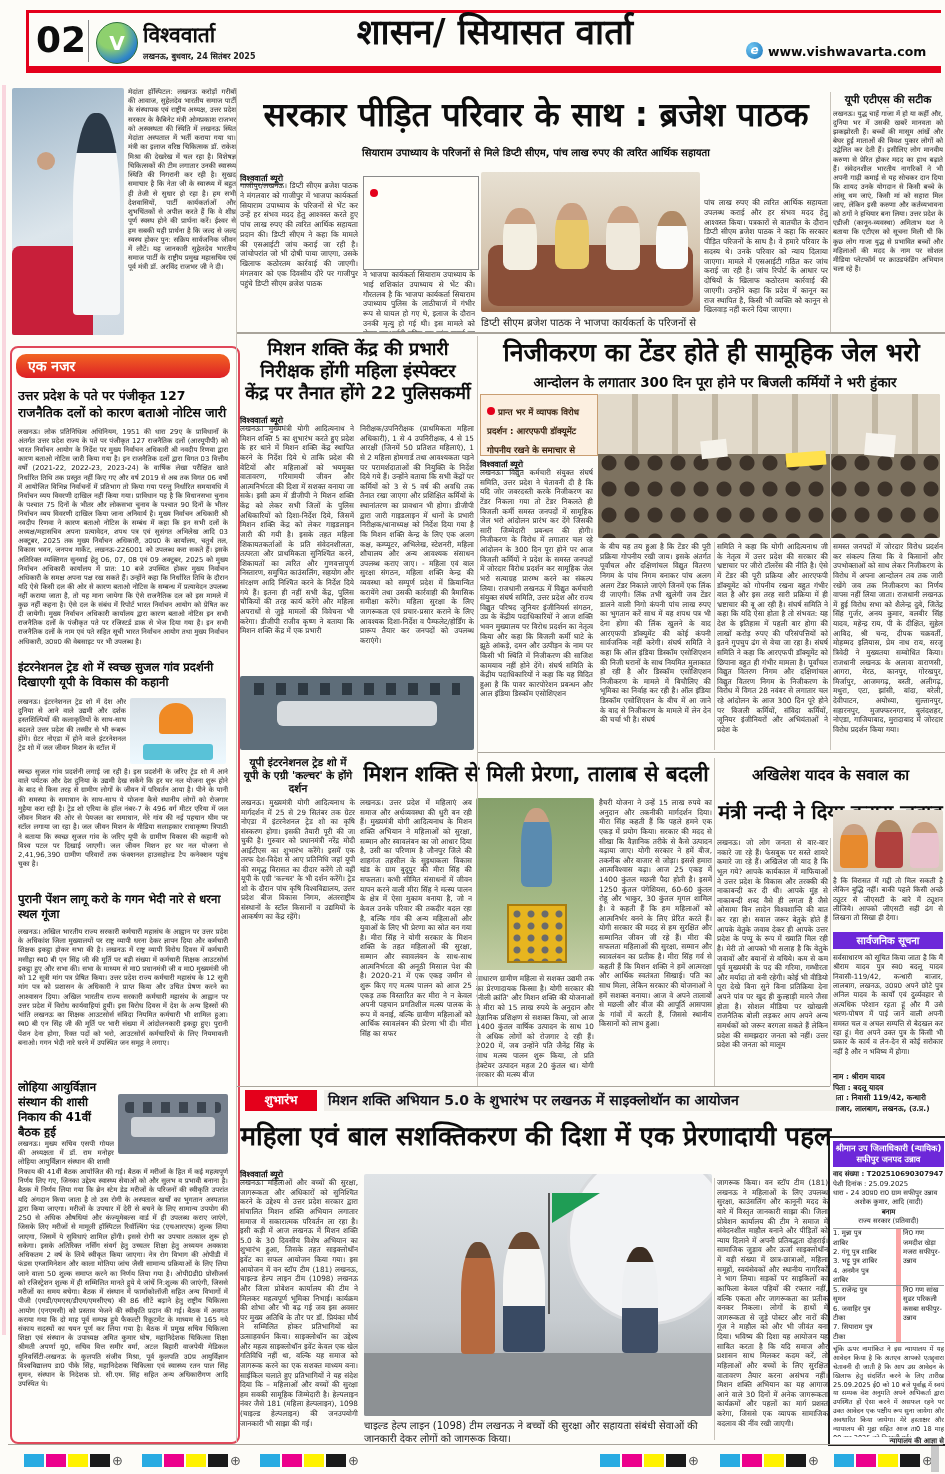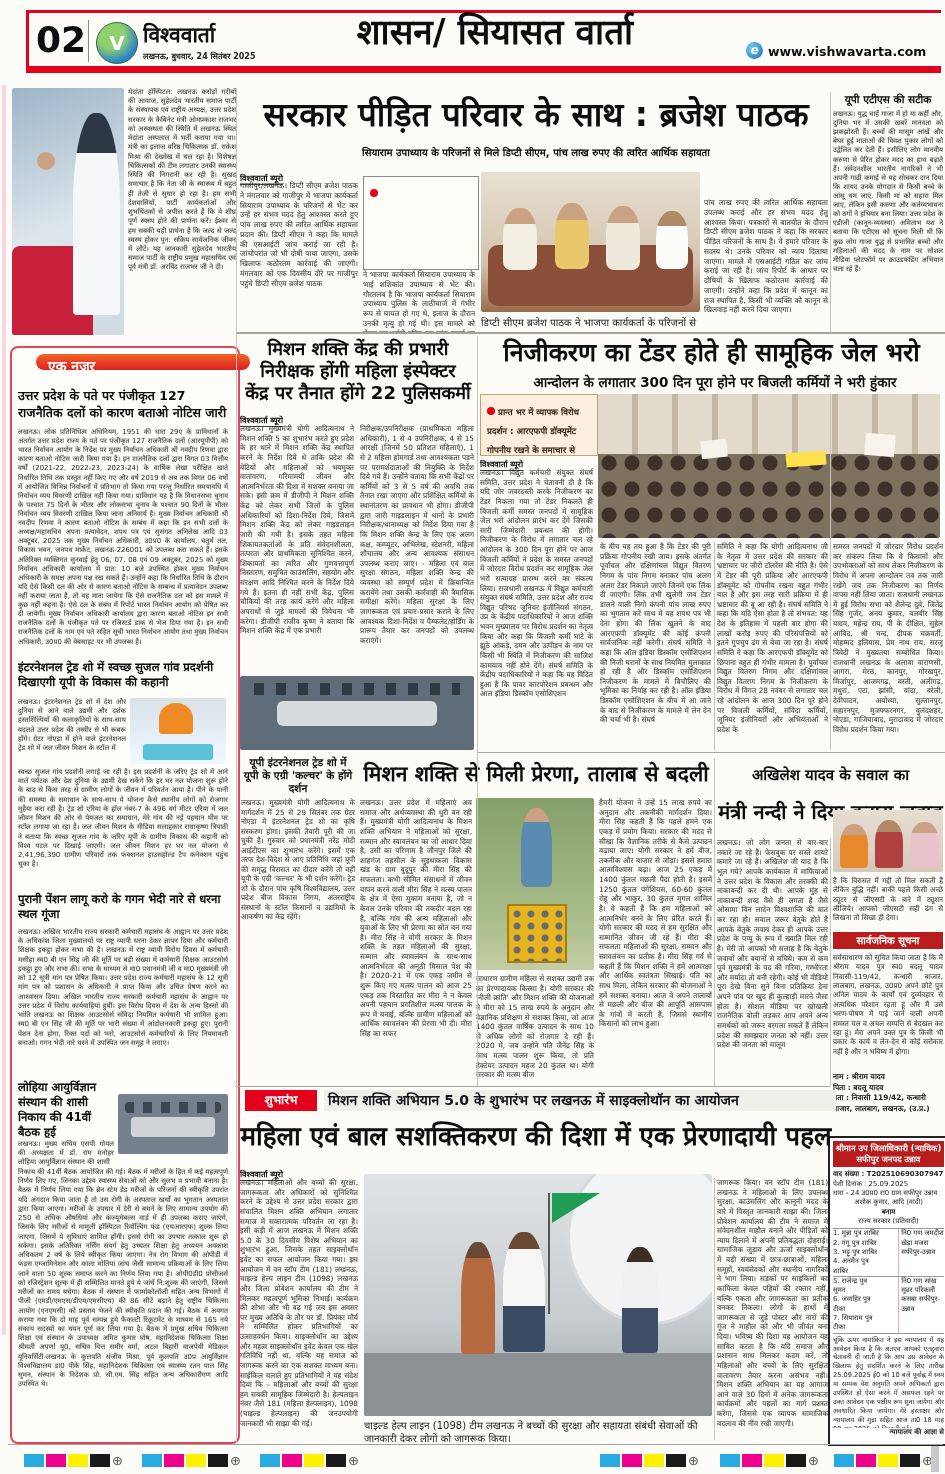--- a/index.html
+++ b/index.html
@@ -10,30 +10,30 @@
   .ctr{text-align:center}
   .byline{font-size:8px;font-weight:bold;border-bottom:1px solid #444;display:inline-block;padding-bottom:1px;color:#111}
   .vrule{position:absolute;width:1px;background:#c9c4bb}
   .hrule{position:absolute;height:1px;background:#a9a49b}
   .red{background:#e4001b}
   .photo{position:absolute;overflow:hidden;border-radius:2px}
   .cap{font-size:10px;line-height:1.3;color:#222;overflow:hidden}
   .quotebox{position:absolute;border:1px solid #8a8a8a;background:#fffdf8;padding:5px 6px;overflow:hidden}
   .dot{display:inline-block;width:8px;height:8px;border-radius:50%;background:#e4001b;margin-right:3px;vertical-align:middle}
   .hibox{position:absolute;border:1px solid #c99e72;background:#fcefe0;padding:5px 6px;overflow:hidden}
-  .blackbar{background:#b91c1c;color:#fff;font-weight:bold;text-align:center;overflow:hidden}
+  .blackbar{background:#6d28d9;color:#fff;font-weight:bold;text-align:center;overflow:hidden}
   .mark-sq{display:inline-block;width:20px;height:13px;margin-right:2px;vertical-align:middle}
   .reg{display:inline-block;font-size:13px;color:#555;vertical-align:middle}
   .eknajar-box{position:absolute;border:2px solid #e0485a;border-radius:8px;background:#fffefb}
   .eknajar-head{position:absolute;background:linear-gradient(#f26522,#dd1f26);border-radius:10px;color:#fff;font-weight:bold;font-size:14px;line-height:24px;padding-left:12px;overflow:hidden}
   .sign{font-size:7.4px;font-weight:bold;text-align:left;line-height:1.45}
   .courtbox{position:absolute;border:2px solid #222;background:#fff;padding:3px;overflow:hidden}
   .court-row{font-size:6.9px;line-height:1.35;color:#222}
   .pt{display:flex;border-top:1px solid #999;border-bottom:1px solid #999;margin:2px 0}
-  .pt .l{flex:1.1;border-right:1px solid #fca5a5;padding-right:18px}
+  .pt .l{flex:1.1;border-right:5px solid #fca5a5;padding-right:18px}
   .pt .r{flex:1;padding-left:2px}
 </style>
 </head>
 <body>
 
 <div class="abs" style="left:2px;top:85px;width:4px;height:1250px;background:#f6b7c8;opacity:.55"></div>
 
 <div class="abs red" style="left:26px;top:10px;width:915px;height:3px"></div>
 <div class="abs red" style="left:26px;top:10px;width:3px;height:60px"></div>
 <div class="abs red" style="left:26px;top:66px;width:915px;height:7px"></div>
@@ -48,21 +48,21 @@
 <div class="abs hl" style="left:768px;top:44px;width:170px;height:16px;font-size:12.5px">www.vishwavarta.com</div>
 
 <div class="photo" style="left:12px;top:88px;width:112px;height:247px;background:linear-gradient(160deg,#9db5c8,#dde6ec 55%,#cfd9e2)">
   <div style="position:absolute;left:0;bottom:0;width:72%;height:36%;background:#c81f3a;border-radius:8px 8px 0 0"></div>
   <div style="position:absolute;right:4%;top:10%;width:42%;height:82%;background:linear-gradient(#2b3947 20%,#f4f6f7 20%);border-radius:45% 45% 4px 4px"></div>
   <div style="position:absolute;left:22%;top:26%;width:18px;height:18px;border-radius:50%;background:#caa183"></div>
 </div>
 <div class="abs bt" style="left:128px;top:88px;width:108px;height:250px;font-size:7px">मेदांता हॉस्पिटल: लखनऊ करोड़ों गरीबों की आवाज, सुहेलदेव भारतीय समाज पार्टी के संस्थापक एवं राष्ट्रीय अध्यक्ष, उत्तर प्रदेश सरकार के कैबिनेट मंत्री ओमप्रकाश राजभर को अस्वस्थता की स्थिति में लखनऊ स्थित मेदांता अस्पताल में भर्ती कराया गया था। मंत्री का इलाज वरिष्ठ चिकित्सक डॉ. राकेश मिश्रा की देखरेख में चल रहा है। विशेषज्ञ चिकित्सकों की टीम लगातार उनकी स्वास्थ्य स्थिति की निगरानी कर रही है। सुखद समाचार है कि नेता जी के स्वास्थ्य में बहुत ही तेजी से सुधार हो रहा है। हम सभी देशवासियों, पार्टी कार्यकर्ताओं और शुभचिंतकों से अपील करते हैं कि वे शीघ्र पूर्ण स्वस्थ होने की प्रार्थना करें। ईश्वर से हम सबकी यही प्रार्थना है कि जल्द से जल्द स्वस्थ होकर पुन: सक्रिय सार्वजनिक जीवन में लौटें। यह जानकारी सुहेलदेव भारतीय समाज पार्टी के राष्ट्रीय प्रमुख महासचिव एवं पूर्व मंत्री डॉ. अरविंद राजभर जी ने दी।</div>
 
 <div class="eknajar-box" style="left:10px;top:346px;width:226px;height:1094px"></div>
-<div class="eknajar-head" style="left:36px;top:354px;width:202px;height:16px"><span>एक नजर</span></div>
+<div class="eknajar-head" style="left:16px;top:354px;width:202px;height:24px"><span>एक नजर</span></div>
 
 <div class="abs hl" style="left:18px;top:388px;width:210px;height:36px;font-size:12.5px;line-height:1.35">उत्तर प्रदेश के पते पर पंजीकृत 127 राजनैतिक दलों को कारण बताओ नोटिस जारी</div>
 <div class="abs bt" style="left:18px;top:428px;width:210px;height:228px;font-size:6.9px">लखनऊ। लोक प्रतिनिधित्व अधिनियम, 1951 की धारा 29ए के प्राविधानों के अंतर्गत उत्तर प्रदेश राज्य के पते पर पंजीकृत 127 राजनैतिक दलों (आरयूपीपी) को भारत निर्वाचन आयोग के निर्देश पर मुख्य निर्वाचन अधिकारी श्री नवदीप रिणवा द्वारा कारण बताओ नोटिस जारी किया गया है। इन राजनैतिक दलों द्वारा विगत 03 वित्तीय वर्षों (2021-22, 2022-23, 2023-24) के वार्षिक लेखा परीक्षित खाते निर्धारित तिथि तक प्रस्तुत नहीं किए गए और वर्ष 2019 से अब तक विगत 06 वर्षों में आयोजित विभिन्न निर्वाचनों में प्रतिभाग तो किया गया परन्तु निर्धारित समयावधि में निर्वाचन व्यय विवरणी दाखिल नहीं किया गया। प्राविधान यह है कि विधानसभा चुनाव के पश्चात 75 दिनों के भीतर और लोकसभा चुनाव के पश्चात 90 दिनों के भीतर निर्वाचन व्यय विवरणी दाखिल किया जाना अनिवार्य है। मुख्य निर्वाचन अधिकारी श्री नवदीप रिणवा ने कारण बताओ नोटिस के सम्बंध में कहा कि इन सभी दलों के अध्यक्ष/महासचिव अपना प्रत्यावेदन, शपथ पत्र एवं सुसंगत अभिलेख आदि 03 अक्टूबर, 2025 तक मुख्य निर्वाचन अधिकारी, उ0प्र0 के कार्यालय, चतुर्थ तल, विकास भवन, जनपथ मार्केट, लखनऊ-226001 को उपलब्ध करा सकते हैं। इसके अतिरिक्त व्यक्तिगत सुनवाई हेतु 06, 07, 08 एवं 09 अक्टूबर, 2025 को मुख्य निर्वाचन अधिकारी कार्यालय में प्रात: 10 बजे उपस्थित होकर मुख्य निर्वाचन अधिकारी के समक्ष अपना पक्ष रख सकते हैं। उन्होंने कहा कि निर्धारित तिथि के दौरान यदि ऐसे किसी दल की ओर से कारण बताओ नोटिस के सम्बन्ध में प्रत्यावेदन उपलब्ध नहीं कराया जाता है, तो यह माना जायेगा कि ऐसे राजनैतिक दल को इस मामले में कुछ नहीं कहना है। ऐसे दल के संबंध में रिपोर्ट भारत निर्वाचन आयोग को प्रेषित कर दी जायेगी। मुख्य निर्वाचन अधिकारी कार्यालय द्वारा कारण बताओ नोटिस इन सभी राजनैतिक दलों के पंजीकृत पते पर रजिस्टर्ड डाक से भेज दिया गया है। इन सभी राजनैतिक दलों के नाम एवं पते सहित सूची भारत निर्वाचन आयोग तथा मुख्य निर्वाचन अधिकारी, उ0प्र0 की वेबसाइट पर भी उपलब्ध है।</div>
 
 <div class="abs hl" style="left:18px;top:660px;width:210px;height:32px;font-size:11.5px;line-height:1.3">इंटरनेशनल ट्रेड शो में स्वच्छ सुजल गांव प्रदर्शनी दिखाएगी यूपी के विकास की कहानी</div>
 <div class="photo" style="left:130px;top:698px;width:96px;height:66px;background:linear-gradient(#d9e1e7,#eef9ff)">
   <div style="position:absolute;left:30%;top:8%;width:36%;height:46%;border-radius:50% 50% 10% 10%;background:#f08a24"></div>
   <div style="position:absolute;left:14%;bottom:6%;width:72%;height:24%;background:#59c2d8;border-radius:3px"></div>
 </div>
 <div class="abs bt" style="left:18px;top:698px;width:108px;height:68px;font-size:7px">लखनऊ। इंटरनेशनल ट्रेड शो में देश और दुनिया से आने वाले उद्यमी और दर्शक हस्तशिल्पियों की कलाकृतियों के साथ-साथ बदलते उत्तर प्रदेश की तस्वीर से भी रूबरू होंगे। ग्रेटर नोएडा में होने वाले इंटरनेशनल ट्रेड शो में जल जीवन मिशन के स्टॉल में</div>

